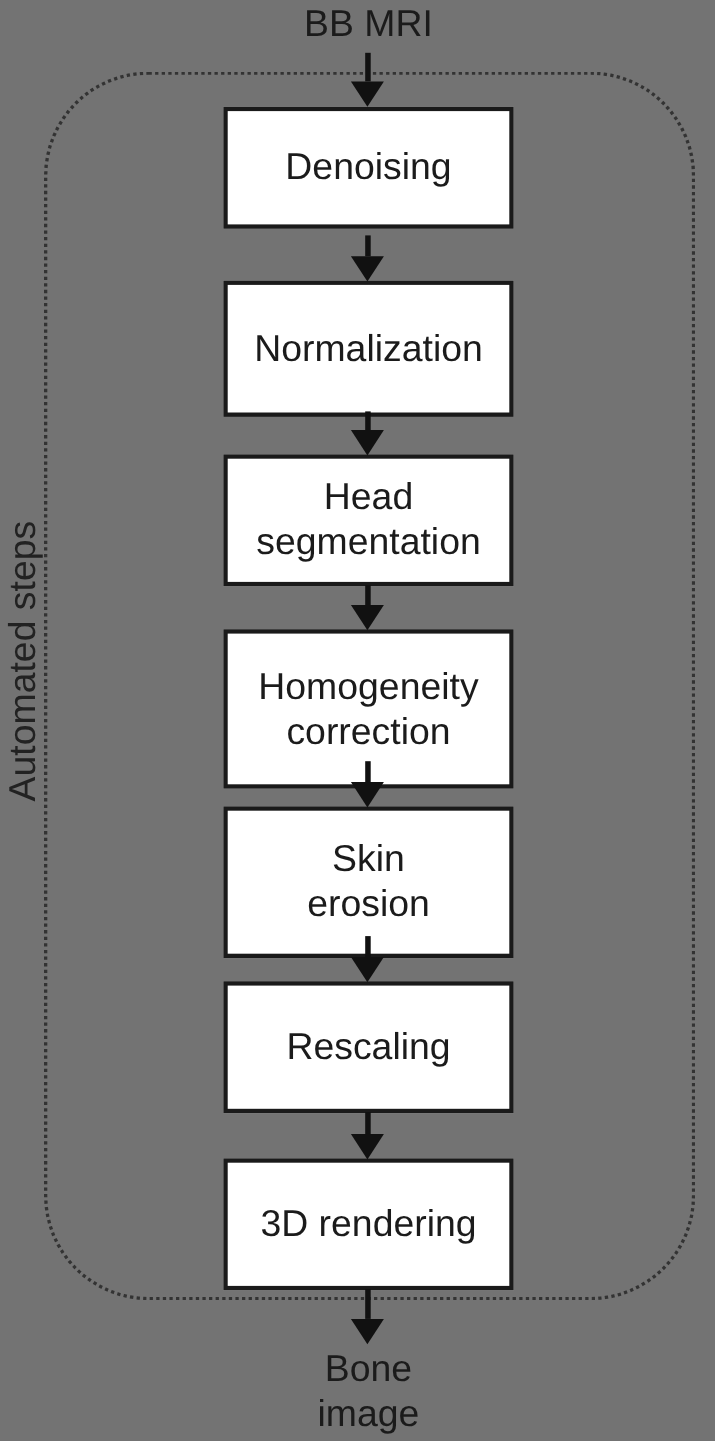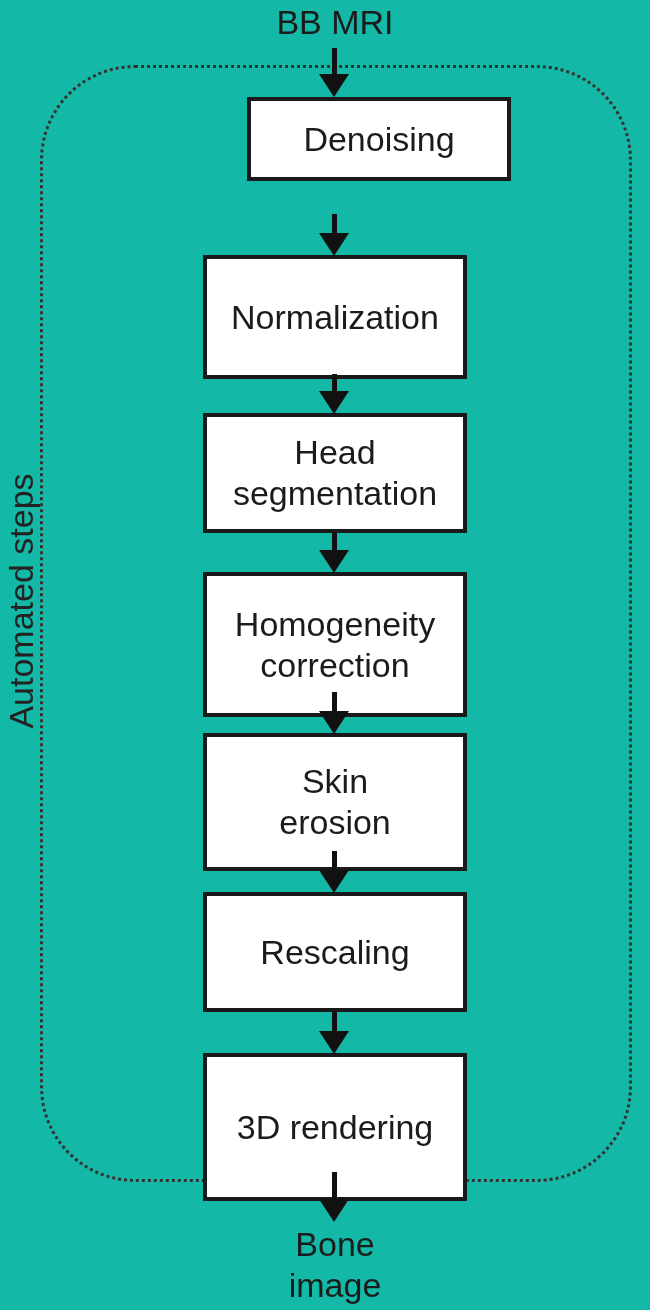--- a/index.html
+++ b/index.html
@@ -4,21 +4,21 @@
 <style>
   html, body {
     margin: 0;
     padding: 0;
     background: #ffffff;
   }
   .canvas {
     position: relative;
     width: 650px;
     height: 1310px;
-    background: #14b8a6;
+    background: #737373;
     font-family: "Liberation Sans", "DejaVu Sans", sans-serif;
     color: #1b1b1b;
     overflow: hidden;
   }
   .io-label {
     position: absolute;
     left: 203px;
     width: 264px;
     text-align: center;
     font-size: 34px;
@@ -59,27 +59,27 @@
     background: #ffffff;
     display: flex;
     align-items: center;
     justify-content: center;
     text-align: center;
     font-size: 34px;
     line-height: 1.2;
     white-space: pre-line;
     z-index: 2;
   }
-  .b1 { top: 97px;  height: 84px; margin-left: 44px; }
+  .b1 { top: 97px;  height: 111px; }
   .b2 { top: 255px; height: 124px; }
   .b3 { top: 413px; height: 120px; }
   .b4 { top: 572px; height: 145px; }
   .b5 { top: 733px; height: 138px; }
   .b6 { top: 892px; height: 120px; }
-  .b7 { top: 1053px; height: 148px; }
+  .b7 { top: 1053px; height: 120px; }
 
   .arrow {
     position: absolute;
     left: 306px;
     width: 56px;
     display: flex;
     flex-direction: column;
     align-items: center;
     z-index: 3;
   }

